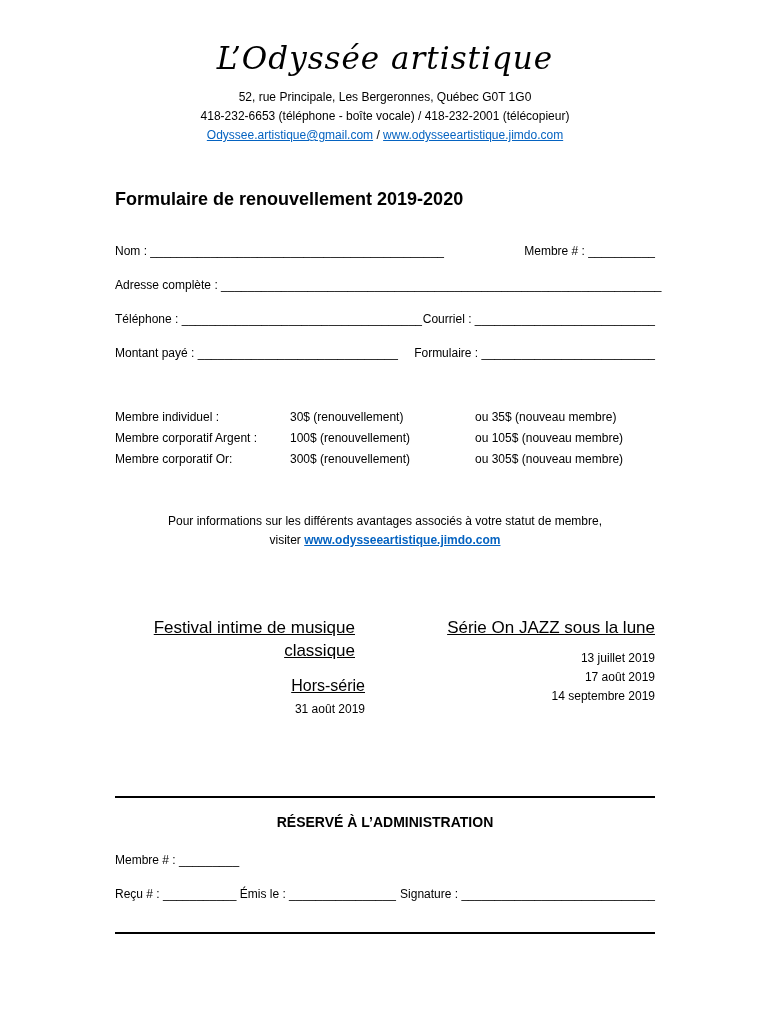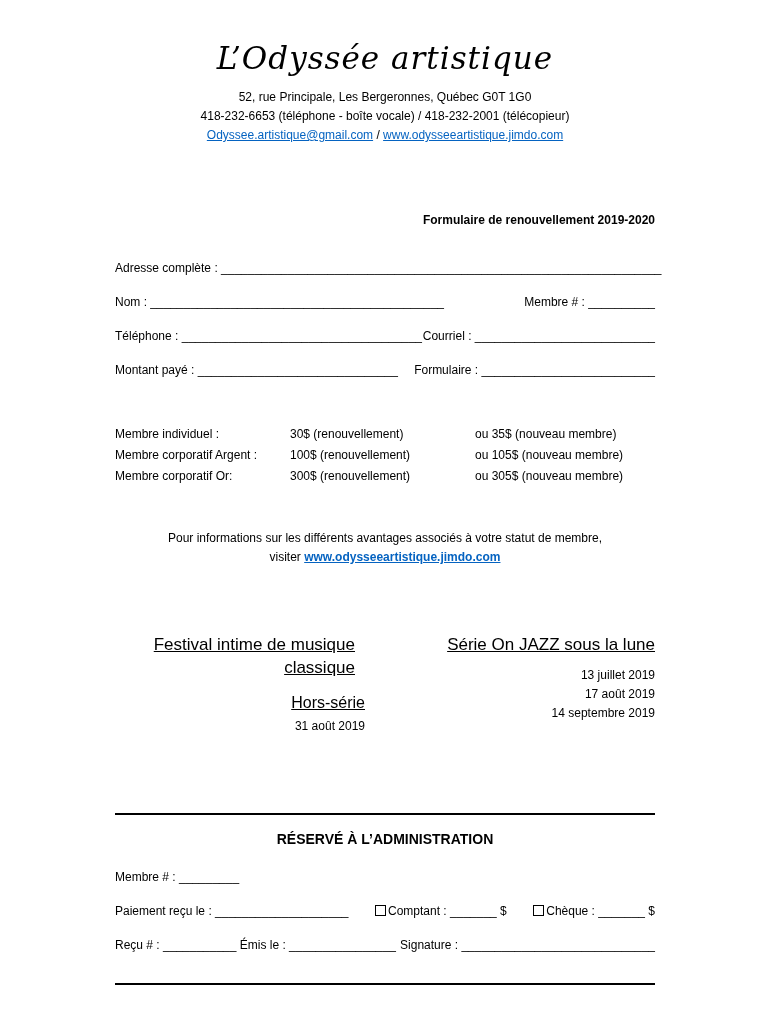--- a/index.html
+++ b/index.html
@@ -22,21 +22,21 @@
     letter-spacing: 1px;
   }
   .hdr-block { margin-top: 12px; text-align: center; line-height: 19px; }
   a.link, .link {
     color: var(--link-color, #0563c1);
     text-decoration: underline;
     cursor: pointer;
   }
   .sep { white-space: pre; }
 
-  .doc-title { margin-top: 68px; text-align: right; font-weight: bold; font-size: 12px; }
+  .doc-title { margin-top: 44px; text-align: left; font-weight: bold; font-size: 18px; }
   .doc-subtitle { margin-top: 6px; text-align: center; font-style: italic; font-size: 12px; }
 
   .form-section { margin-top: 34px; }
   .frow { display: flex; justify-content: space-between; white-space: nowrap; margin-top: 19px; line-height: 15px; }
   .frow:first-child { margin-top: 0; }
 
   .membership { margin-top: 46px; }
   .mrow { display: grid; grid-template-columns: 175px 185px 1fr; line-height: 21px; white-space: nowrap; }
 
   .info { margin-top: 42px; text-align: center; line-height: 19px; }
@@ -77,25 +77,25 @@
     <div class="hdr-block">
       <div>52, rue Principale, Les Bergeronnes, Québec G0T 1G0</div>
       <div>418-232-6653 (téléphone - boîte vocale) / 418-232-2001 (télécopieur)</div>
       <div><a class="link">Odyssee.artistique@gmail.com</a><span class="sep"> / </span><a class="link">www.odysseeartistique.jimdo.com</a></div>
     </div>
 
     <div class="doc-title">Formulaire de renouvellement 2019-2020</div>
 
     <div class="form-section">
       <div class="frow">
-        <span>Adresse complète : __________________________________________________________________</span>
+        <span>Nom : ____________________________________________</span>
+        <span>Membre # : __________</span>
       </div>
       <div class="frow">
-        <span>Nom : ____________________________________________</span>
-        <span>Membre # : __________</span>
+        <span>Adresse complète : __________________________________________________________________</span>
       </div>
       <div class="frow">
         <span>Téléphone : ____________________________________</span>
         <span>Courriel : ___________________________</span>
       </div>
       <div class="frow">
         <span>Montant payé : ______________________________</span>
         <span>Formulaire : __________________________</span>
       </div>
     </div>
@@ -140,25 +140,20 @@
     </div>
 
     <div class="divider"></div>
 
     <div class="admin-title">RÉSERVÉ À L’ADMINISTRATION</div>
 
     <div class="admin-row first">
       <span>Membre # : _________</span>
     </div>
 
-    <div class="admin-row">
-      <span>Paiement reçu le : ____________________</span>
-      <span class="cb-group"><span class="cb"></span><span>Comptant : _______ $</span></span>
-      <span class="cb-group"><span class="cb"></span><span>Chèque : _______ $</span></span>
-    </div>
 
     <div class="admin-row">
       <span>Reçu # : ___________  Émis le : ________________</span>
       <span>Signature : _____________________________</span>
     </div>
 
     <div class="divider bottom"></div>
 
   </div>
 </div>

